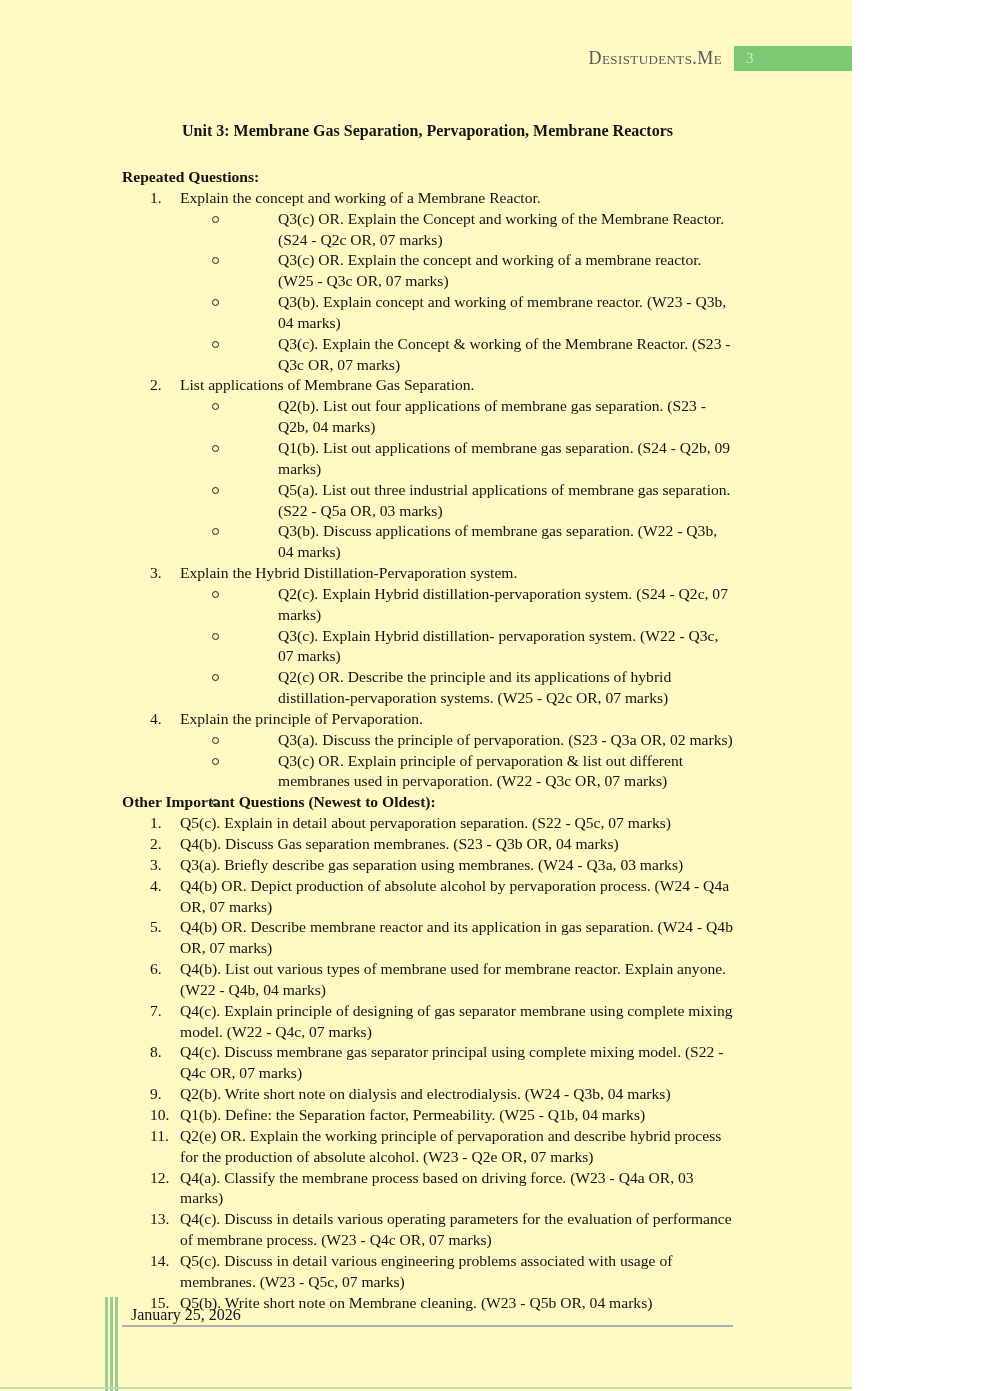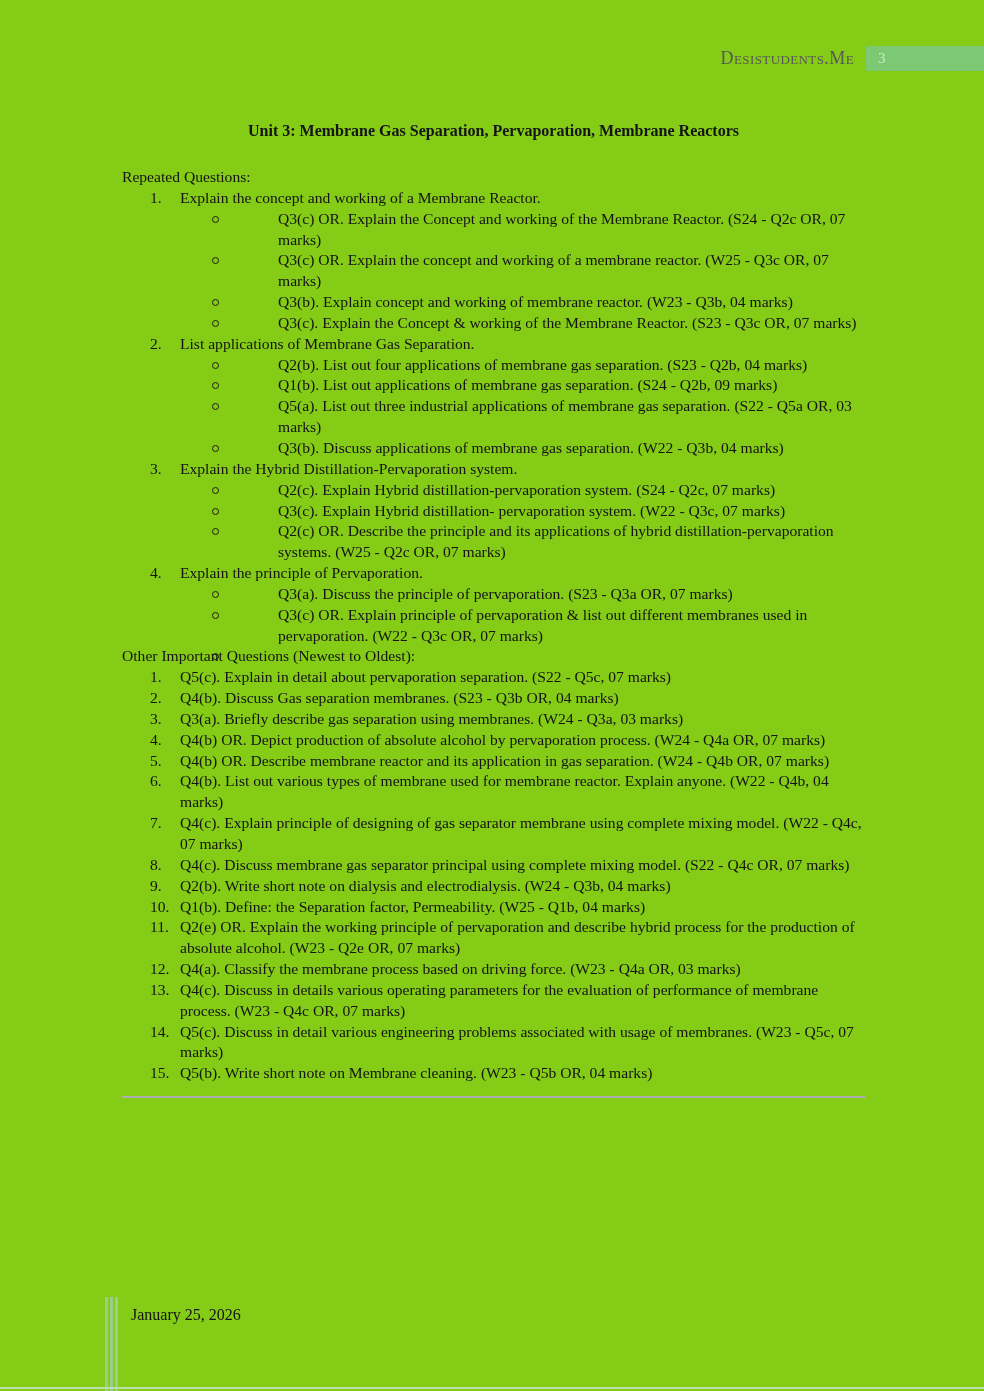--- a/index.html
+++ b/index.html
@@ -1,21 +1,21 @@
 <!DOCTYPE html>
 <html style="--accent-green: #7cc873; --bar-green: #9bcd8f; --line-green: #badfb0; --rule-gray: #aeaeae;"><head>
 <meta charset="utf-8">
 <style>
   html,body { margin:0; padding:0; background:#ffffff; }
   body {
     width:984px; height:1391px;
     font-family:"Liberation Serif", serif;
     color:#141414;
   }
-  .page { position:relative; width:984px; height:1391px; overflow:hidden; background:#84cc16; }
+  .page { position:relative; width:852px; height:1391px; overflow:hidden; background:#fef9c3; }
 
   
   .header { position:absolute; top:46px; left:0; right:0; display:flex; justify-content:flex-end; align-items:center; }
   .site-name {
     font-variant:small-caps; font-size:18px; color:#56575a;
     letter-spacing:0.4px; margin-right:12px;
   }
   .page-badge {
     width:118px; height:25px; background:var(--accent-green,#7cc873);
     color:#cfe9c8; font-size:15px; line-height:25px;
@@ -23,21 +23,21 @@
   }
 
   
   .title {
     position:absolute; top:118px; left:122px; right:119px;
     text-align:center; font-size:16px; font-weight:bold; line-height:25px;
   }
 
   
   .content { position:absolute; top:167px; left:122px; right:119px; font-size:15.6px; line-height:20.85px; }
-  .section-heading { font-weight:normal; }
+  .section-heading { font-weight:bold; }
   .q-item { padding-left:28px; }
   .q-head { display:flex; }
   .q-num { flex:0 0 30px; }
   .q-text { flex:1; }
   .sub-item { display:flex; padding-left:60px;gap:40px; }
   .sub-marker { flex:0 0 28px; position:relative; }
   .sub-marker::before {
     content:""; position:absolute; left:2px; top:7px;
     width:5px; height:5px; border:1px solid #1d1d1d; border-radius:50%;
   }
@@ -131,21 +131,21 @@
             <span class="sub-text">Q2(c) OR. Describe the principle and its applications of hybrid distillation-pervaporation systems. (W25 - Q2c OR, 07 marks)</span>
           </div>
         </div>
         <div class="q-item">
           <div class="q-head">
             <span class="q-num">4.</span>
             <span class="q-text">Explain the principle of Pervaporation.</span>
           </div>
           <div class="sub-item">
             <span class="sub-marker"></span>
-            <span class="sub-text">Q3(a). Discuss the principle of pervaporation. (S23 - Q3a OR, 07 marks)</span>
+            <span class="sub-text">Q3(a). Discuss the principle of pervaporation. (S23 - Q3a OR, 02 marks)</span>
           </div>
           <div class="sub-item">
             <span class="sub-marker"></span>
             <span class="sub-text">Q3(c) OR. Explain principle of pervaporation &amp; list out different membranes used in pervaporation. (W22 - Q3c OR, 07 marks)</span>
           </div>
           <div class="sub-item">
             <span class="sub-marker"></span>
           </div>
         </div>
       </div>

